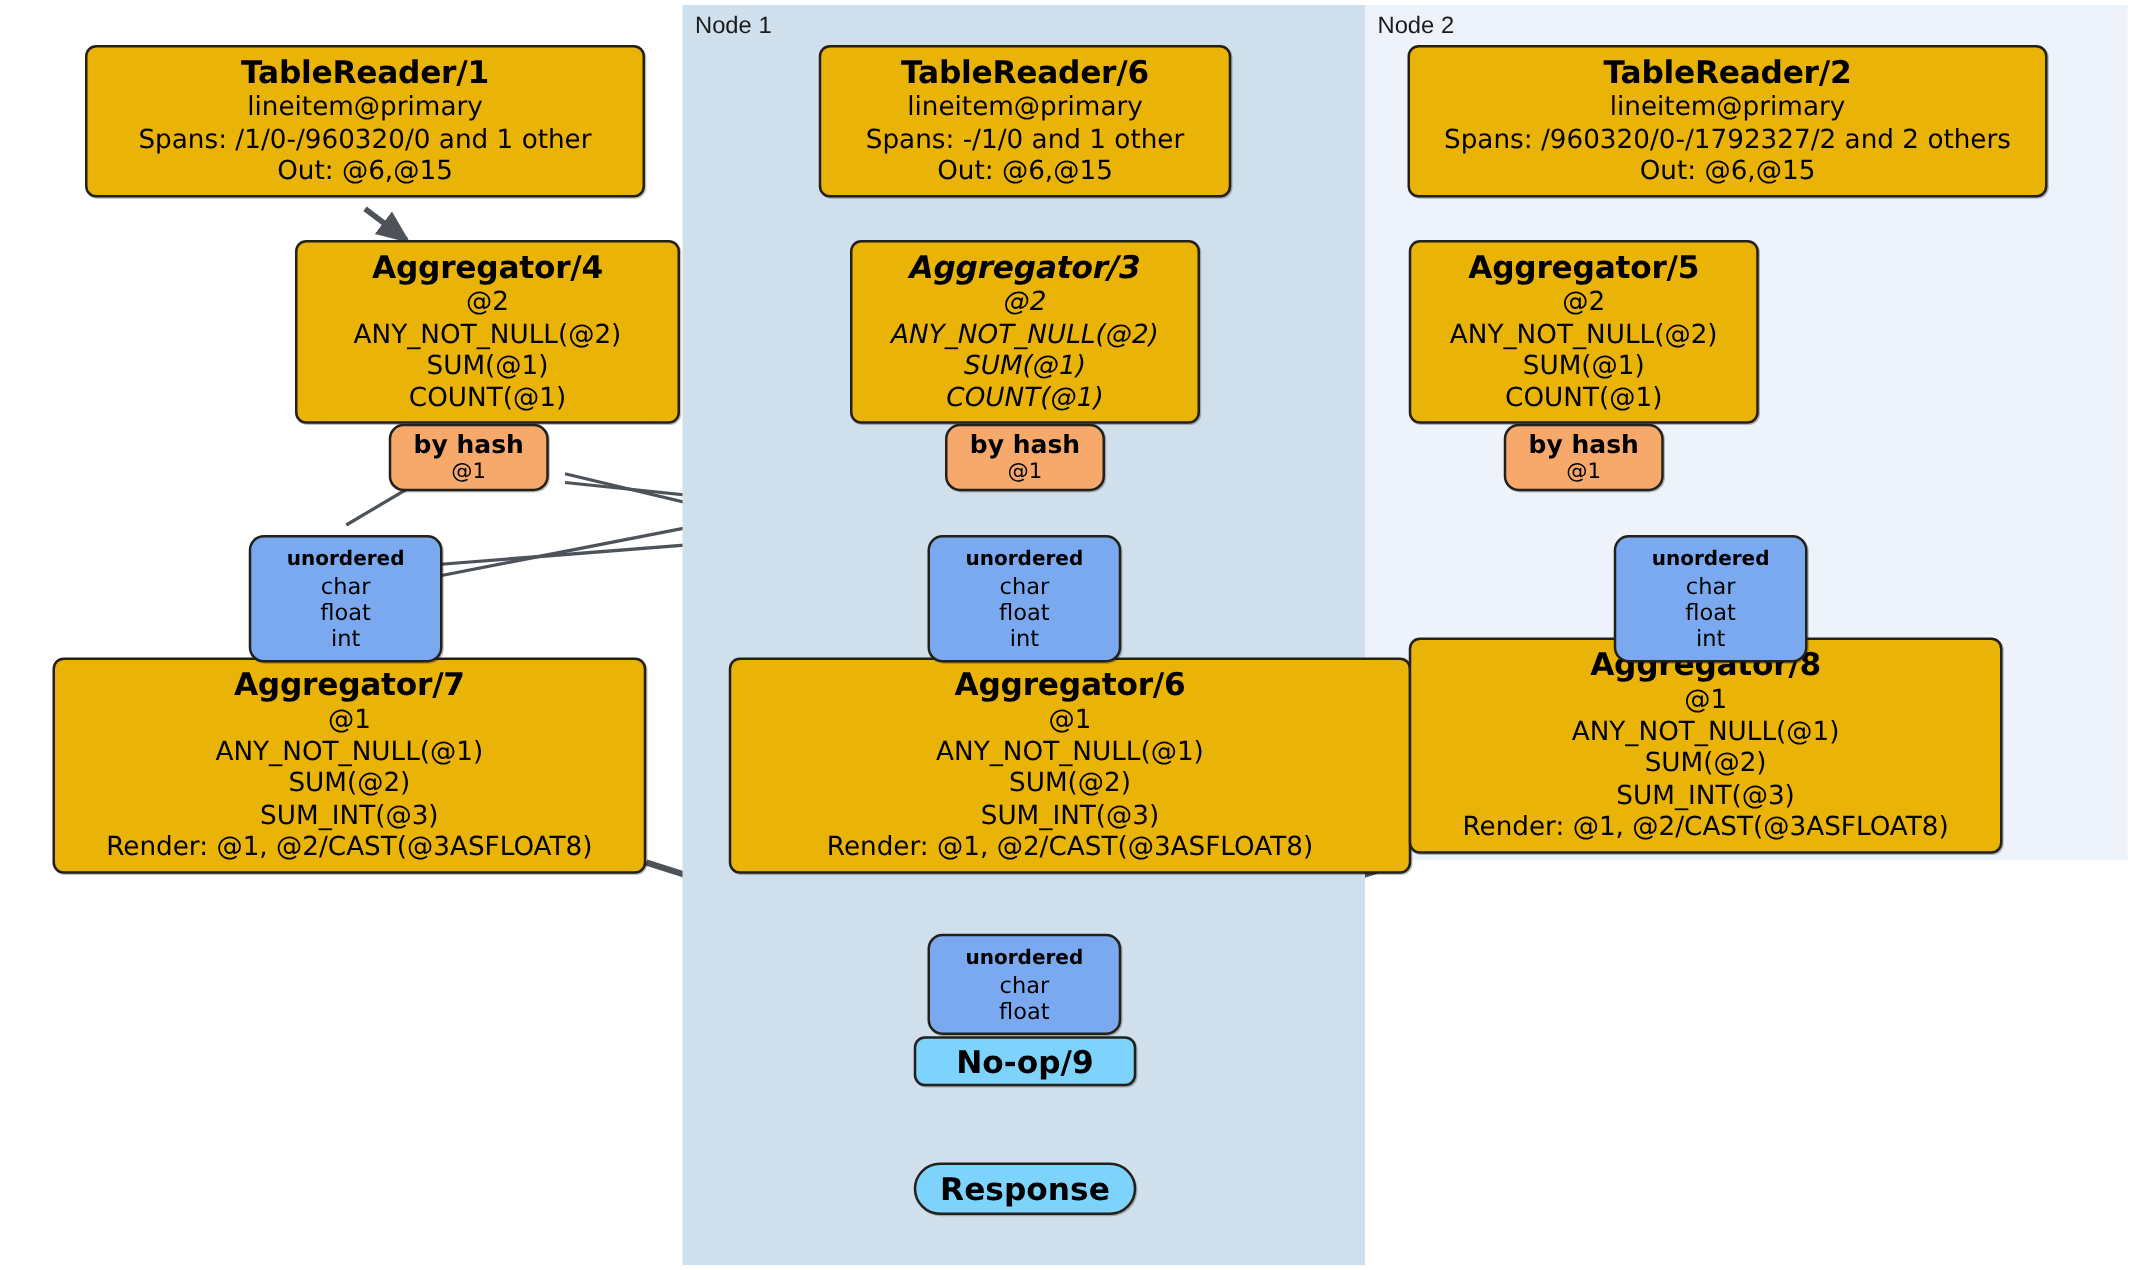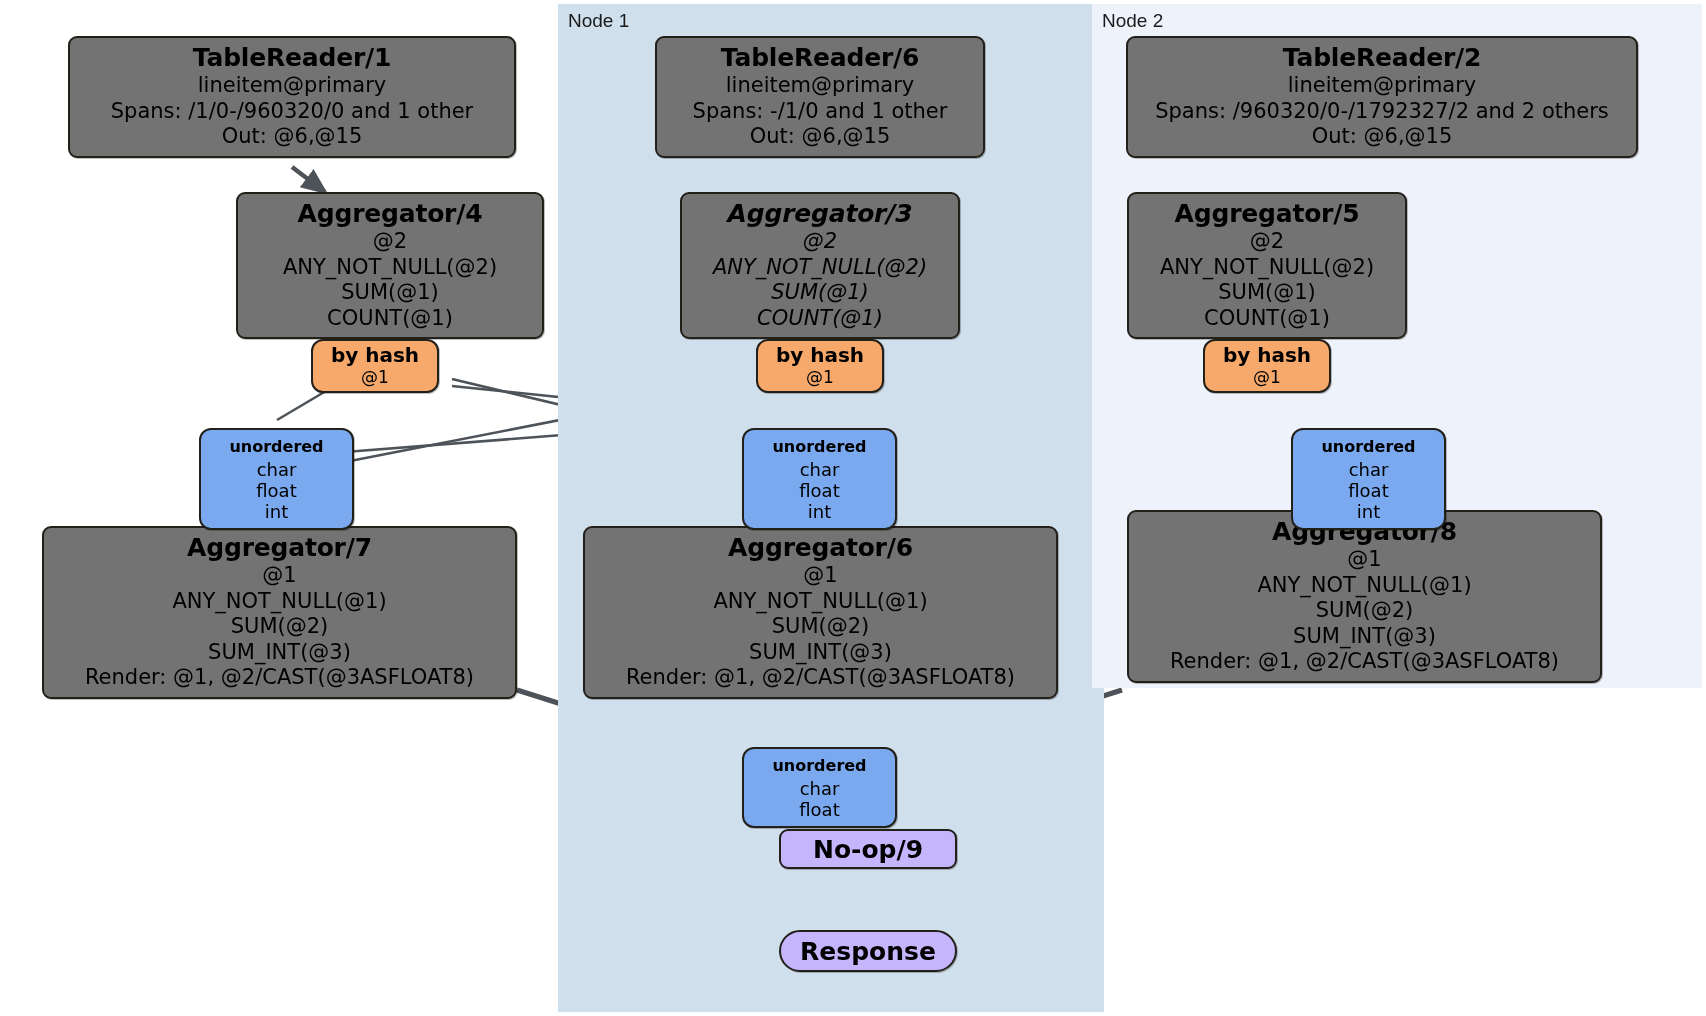--- a/index.html
+++ b/index.html
@@ -42,21 +42,21 @@
     top: 0;
     width: 1706px;
     height: 1016px;
     pointer-events: none;
   }
 
   
   .proc-box {
     position: absolute;
     box-sizing: border-box;
-    background: #737373;
+    background: #eab308;
     border: 2px solid #23201a;
     border-radius: 9px;
     text-align: center;
     padding: 4px 10px 6px 10px;
     font-size: 21px;
     line-height: 25.5px;
     color: #000;
     font-family: "DejaVu Sans", sans-serif;
     box-shadow: 1px 1px 0 rgba(0,0,0,0.25);
   }
@@ -110,45 +110,44 @@
     line-height: 24px;
   }
   .sync-line {
     font-size: 18px;
     line-height: 21px;
   }
 
   .simple-box {
     position: absolute;
     box-sizing: border-box;
-    background: #c4b5fd;
+    background: #7dd3fc;
     border: 2px solid #23201a;
     border-radius: 9px;
     text-align: center;
     color: #000;
     font-weight: bold;
     font-size: 25px;
     display: flex;
     align-items: center;
     justify-content: center;
     box-shadow: 1px 1px 0 rgba(0,0,0,0.25);
-    margin-left: 48px;
   }
 
   .z-front { z-index: 40; }
   .z-mid   { z-index: 30; }
   .z-back  { z-index: 20; }
 </style>
 </head>
 <body>
 
 <div id="canvas">
 
 
-  <div class="node-panel z-back" style="left:546px; top:4px; width:546px; height:1008px; background:#cfdfeb;margin-left:12px;">
+  <div class="node-panel z-back" style="left:546px; top:4px; width:546px; height:1008px; background:#cfdfeb;">
     <span class="node-label">Node 1</span>
   </div>
 
   <div class="node-panel z-back" style="left:1092px; top:4px; width:610px; height:684px; background:#edf2fb;">
     <span class="node-label">Node 2</span>
   </div>
 
   <svg id="edges" viewBox="0 0 1706 1016">
     <defs>
       <marker id="arrow-thick" viewBox="0 0 10 10" refX="8.5" refY="5" markerWidth="6" markerHeight="6" orient="auto-start-reverse">
@@ -247,21 +246,21 @@
     <div class="router-line">@1</div>
   </div>
 
   <div class="sync-box z-front" style="left:742px; top:428px; width:155px;">
     <div class="sync-title">unordered</div>
     <div class="sync-line">char</div>
     <div class="sync-line">float</div>
     <div class="sync-line">int</div>
   </div>
 
-  <div class="proc-box z-mid" style="left:583px; top:526px; width:475px;">
+  <div class="proc-box z-mid" style="left:583px; top:526px; width:546px;">
     <div class="proc-title">Aggregator/6</div>
     <div class="proc-line">@1</div>
     <div class="proc-line">ANY_NOT_NULL(@1)</div>
     <div class="proc-line">SUM(@2)</div>
     <div class="proc-line">SUM_INT(@3)</div>
     <div class="proc-line">Render: @1, @2/CAST(@3ASFLOAT8)</div>
   </div>
 
   <div class="sync-box z-front" style="left:742px; top:747px; width:155px;">
     <div class="sync-title">unordered</div>

